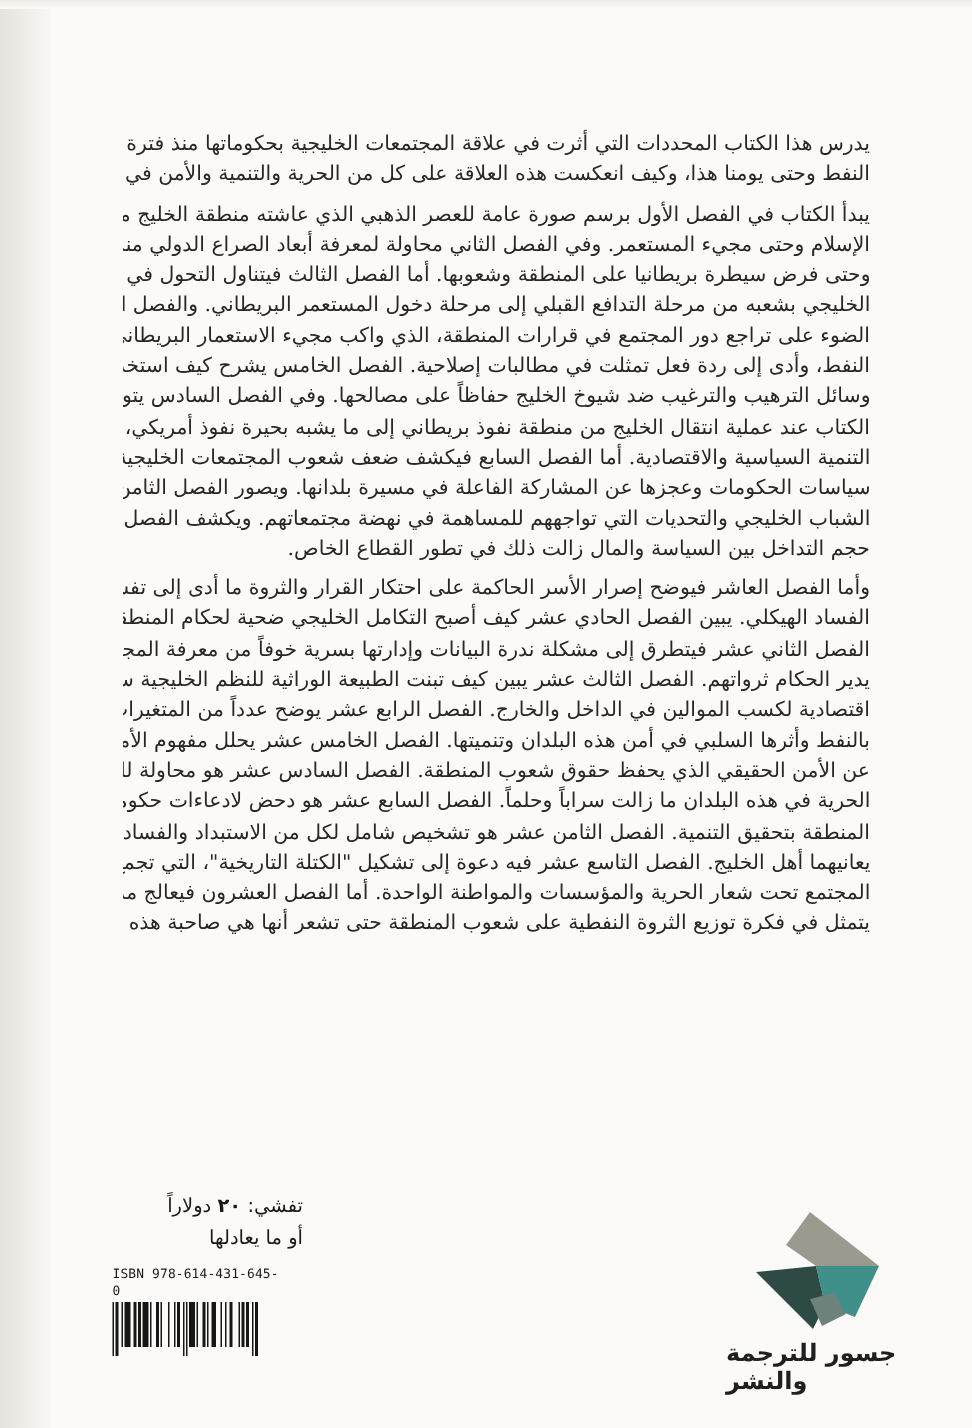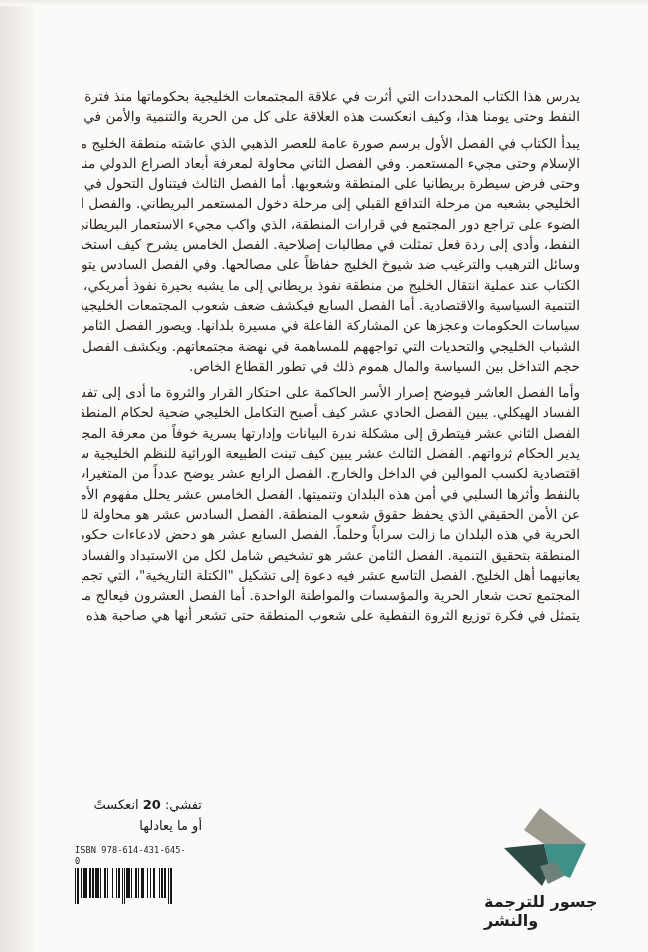--- a/index.html
+++ b/index.html
@@ -140,43 +140,43 @@
     <span class="line">الإسلام وحتى مجيء المستعمر. وفي الفصل الثاني محاولة لمعرفة أبعاد الصراع الدولي منذ مجيء البرتغاليين</span>
     <span class="line">وحتى فرض سيطرة بريطانيا على المنطقة وشعوبها. أما الفصل الثالث فيتناول التحول في علاقة الحاكم</span>
     <span class="line">الخليجي بشعبه من مرحلة التدافع القبلي إلى مرحلة دخول المستعمر البريطاني. والفصل الرابع يسلط</span>
     <span class="line">الضوء على تراجع دور المجتمع في قرارات المنطقة، الذي واكب مجيء الاستعمار البريطاني ثم اكتشاف</span>
     <span class="line">النفط، وأدى إلى ردة فعل تمثلت في مطالبات إصلاحية. الفصل الخامس يشرح كيف استخدمت بريطانيا</span>
     <span class="line">وسائل الترهيب والترغيب ضد شيوخ الخليج حفاظاً على مصالحها. وفي الفصل السادس يتوقف</span>
     <span class="line">الكتاب عند عملية انتقال الخليج من منطقة نفوذ بريطاني إلى ما يشبه بحيرة نفوذ أمريكي، فضعفت</span>
     <span class="line">التنمية السياسية والاقتصادية. أما الفصل السابع فيكشف ضعف شعوب المجتمعات الخليجية نتيجة</span>
     <span class="line">سياسات الحكومات وعجزها عن المشاركة الفاعلة في مسيرة بلدانها. ويصور الفصل الثامن هموم</span>
     <span class="line">الشباب الخليجي والتحديات التي تواجههم للمساهمة في نهضة مجتمعاتهم. ويكشف الفصل التاسع</span>
-    <span class="line last">حجم التداخل بين السياسة والمال هموم ذلك في تطور القطاع الخاص.</span>
+    <span class="line last">حجم التداخل بين السياسة والمال زالت ذلك في تطور القطاع الخاص.</span>
   </p>
   <p>
     <span class="line">وأما الفصل العاشر فيوضح إصرار الأسر الحاكمة على احتكار القرار والثروة ما أدى إلى تفشي</span>
     <span class="line">الفساد الهيكلي. يبين الفصل الحادي عشر كيف أصبح التكامل الخليجي ضحية لحكام المنطقة. أما</span>
     <span class="line">الفصل الثاني عشر فيتطرق إلى مشكلة ندرة البيانات وإدارتها بسرية خوفاً من معرفة المجتمع كيف</span>
     <span class="line">يدير الحكام ثرواتهم. الفصل الثالث عشر يبين كيف تبنت الطبيعة الوراثية للنظم الخليجية سياسات</span>
     <span class="line">اقتصادية لكسب الموالين في الداخل والخارج. الفصل الرابع عشر يوضح عدداً من المتغيرات المتعلقة</span>
     <span class="line">بالنفط وأثرها السلبي في أمن هذه البلدان وتنميتها. الفصل الخامس عشر يحلل مفهوم الأمن المختلف</span>
     <span class="line">عن الأمن الحقيقي الذي يحفظ حقوق شعوب المنطقة. الفصل السادس عشر هو محاولة للتأكيد بأن</span>
     <span class="line">الحرية في هذه البلدان ما زالت سراباً وحلماً. الفصل السابع عشر هو دحض لادعاءات حكومات</span>
     <span class="line">المنطقة بتحقيق التنمية. الفصل الثامن عشر هو تشخيص شامل لكل من الاستبداد والفساد كداءين</span>
     <span class="line">يعانيهما أهل الخليج. الفصل التاسع عشر فيه دعوة إلى تشكيل "الكتلة التاريخية"، التي تجمع شتات</span>
     <span class="line">المجتمع تحت شعار الحرية والمؤسسات والمواطنة الواحدة. أما الفصل العشرون فيعالج مدخلاً للتغيير</span>
     <span class="line last">يتمثل في فكرة توزيع الثروة النفطية على شعوب المنطقة حتى تشعر أنها هي صاحبة هذه الثروة.</span>
   </p>
 </div>
 
 <div class="price">
   <div>
     <span>تفشي:</span>
-    <span class="num">20</span>
-    <span>انعكستً</span>
+    <span class="num">٢٠</span>
+    <span>دولاراً</span>
   </div>
   <div>أو ما يعادلها</div>
 </div>
 
 <div class="barcode-wrap">
   <div class="isbn-text">ISBN 978-614-431-645-0</div>
   <div class="barcode" id="barcode">
       <span class="guard" style="width: 1.2px;"></span>
       <span class="gap" style="width: 1.2px;"></span>
       <span class="guard" style="width: 1.2px;"></span>

